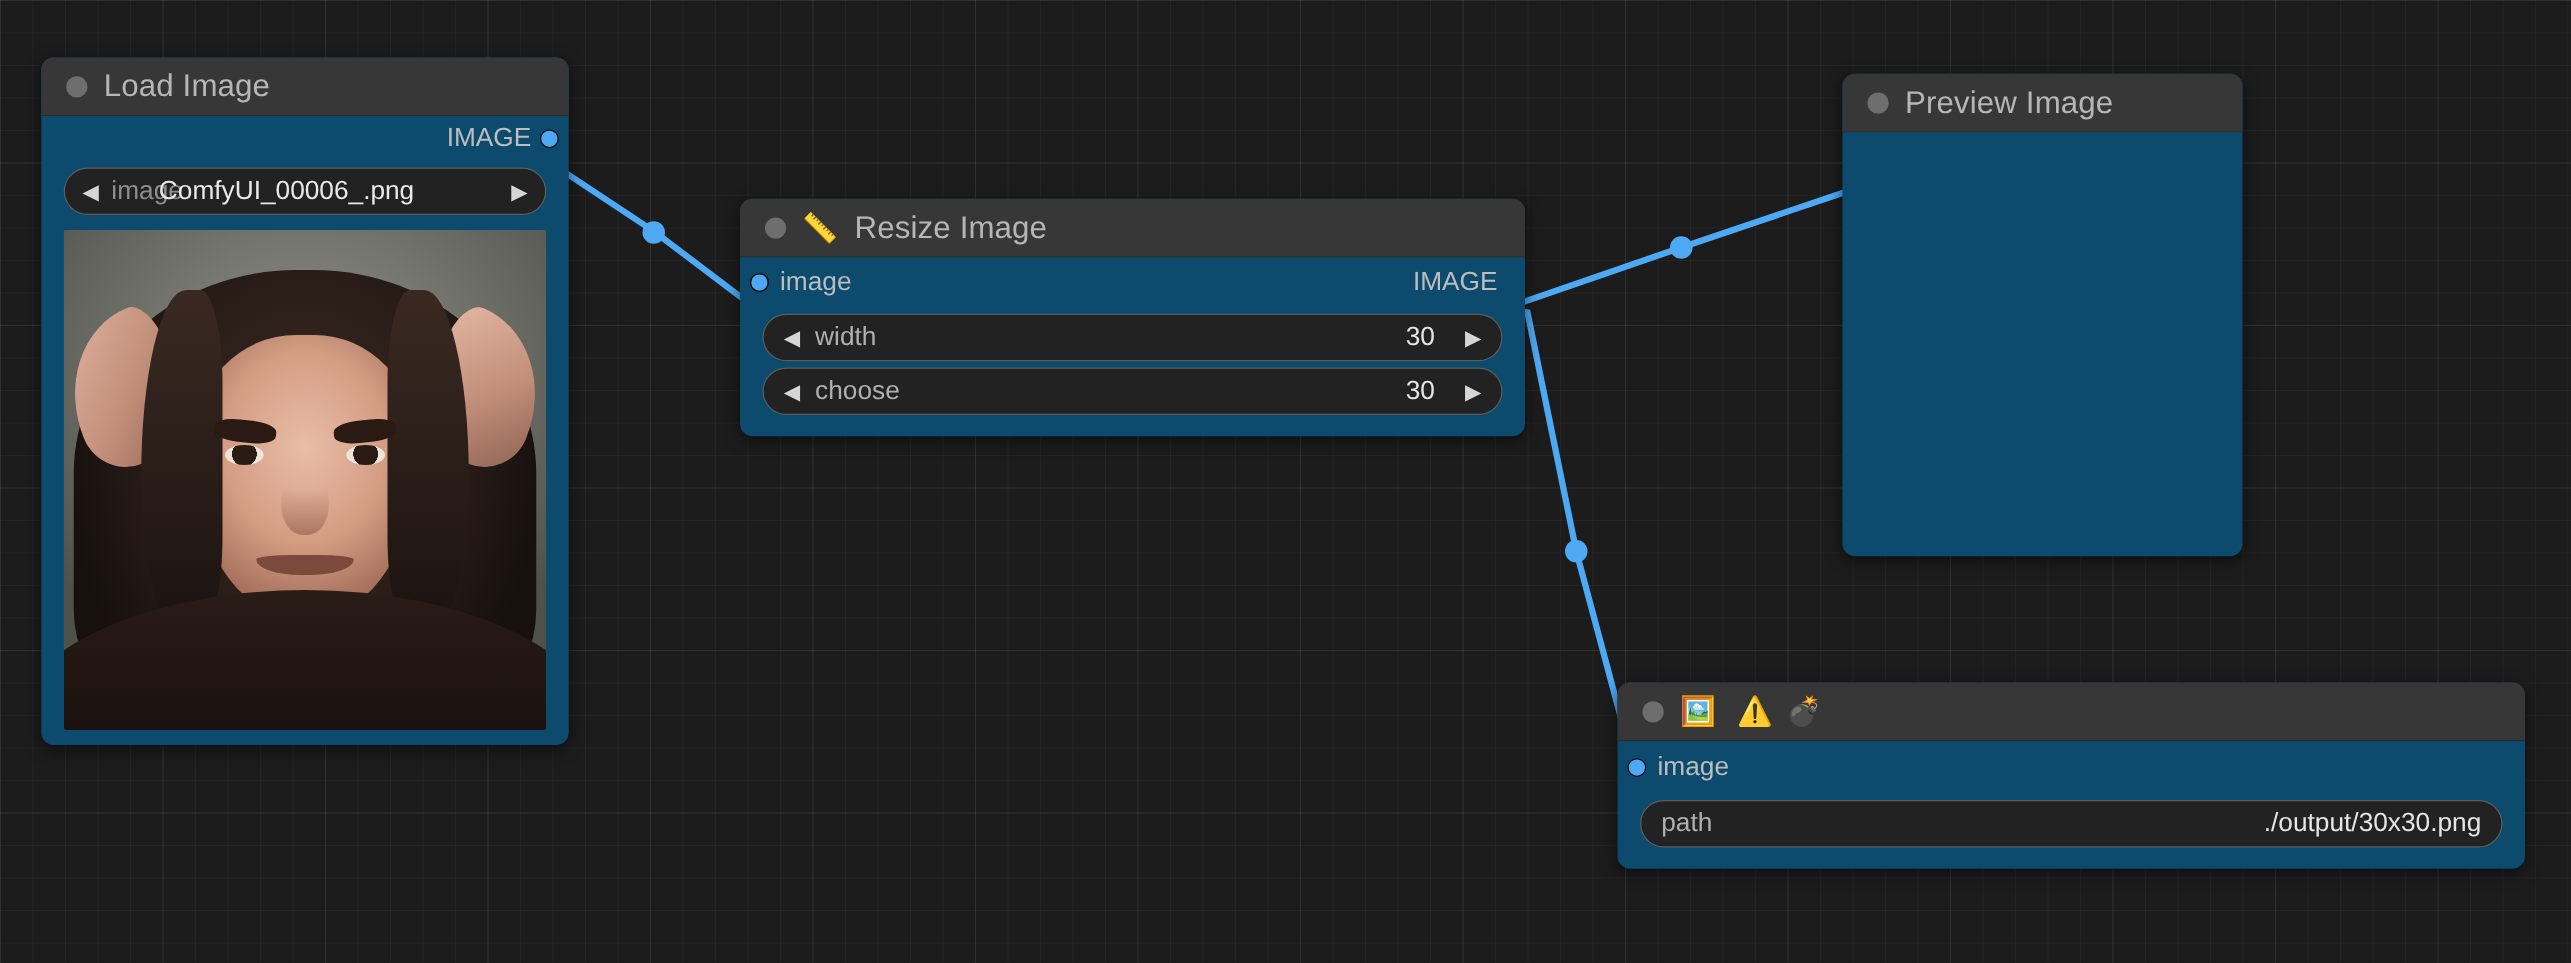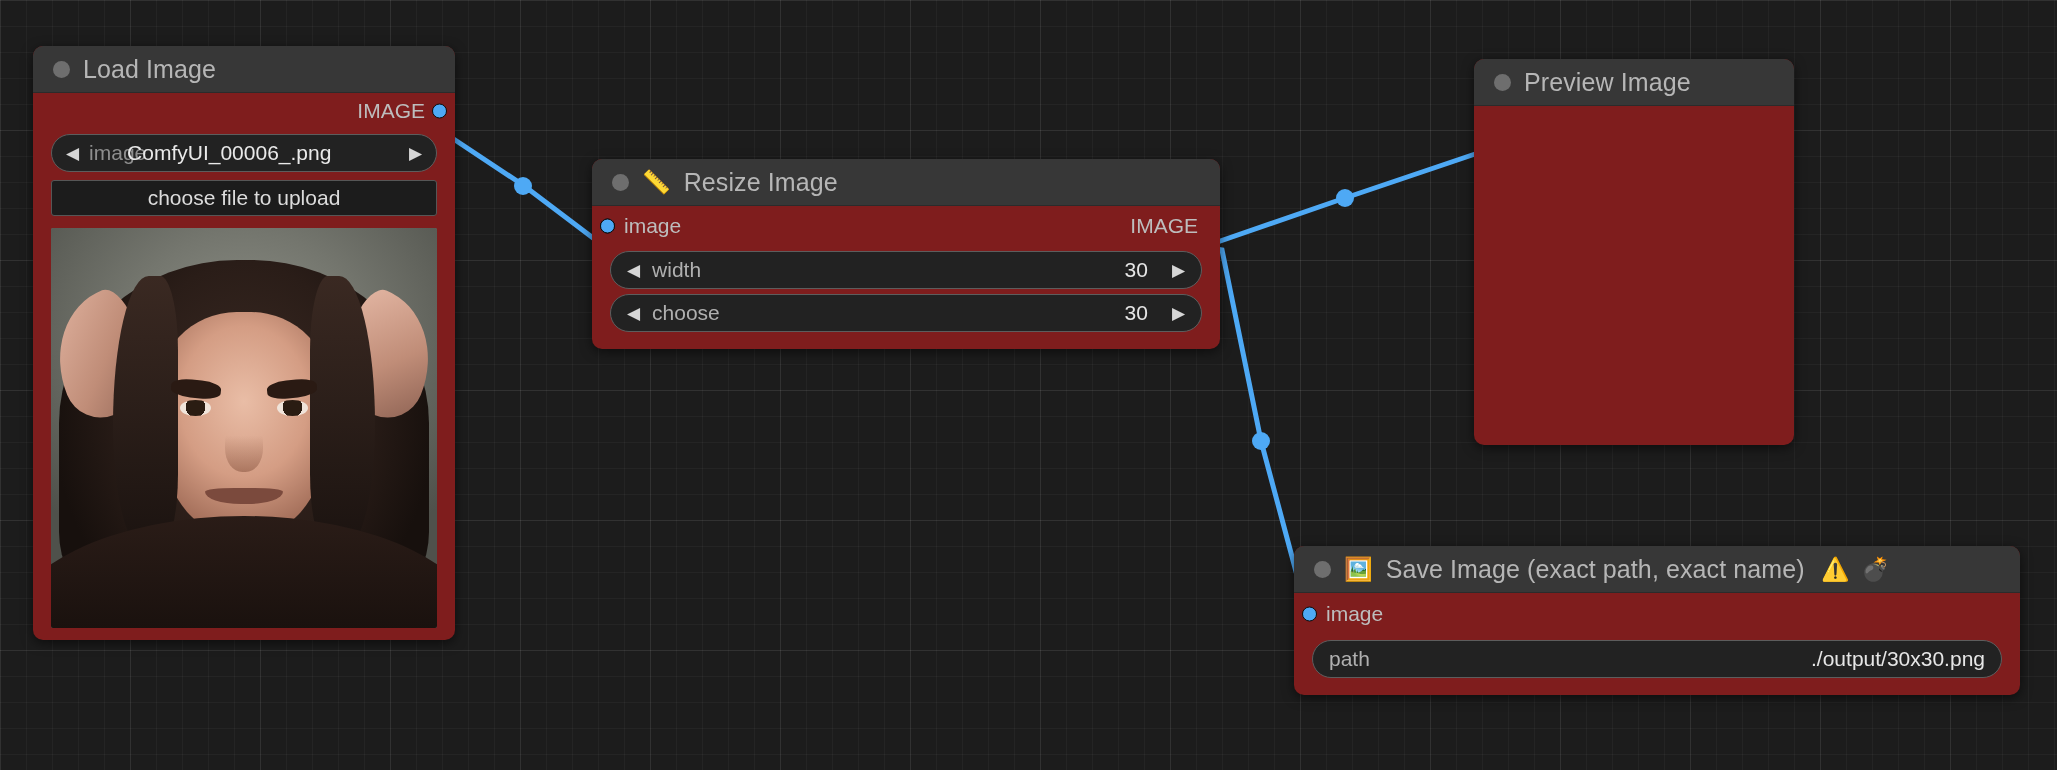--- a/index.html
+++ b/index.html
@@ -16,21 +16,21 @@
     position: relative;
   }
 
   #canvas { position: absolute; inset: 0; }
 
   svg.links { position: absolute; left: 0; top: 0; width: 2057px; height: 770px;
               pointer-events: none; z-index: 1; }
 
   .node {
     position: absolute;
-    background: #7f1d1d;
+    background: #0c4a6e;
     border-radius: 10px;
     z-index: 2;
     box-shadow: 0 3px 12px rgba(0,0,0,0.55);
     overflow: visible;
   }
   .node-title {
     height: 47px;
     display: flex;
     align-items: center;
     padding-left: 20px;
@@ -247,21 +247,20 @@
 
       <div class="widget combo">
         <span class="arrow">◀</span>
         <span class="combo-stack">
           <span class="w-name">image</span>
           <span class="w-value">ComfyUI_00006_.png</span>
         </span>
         <span class="arrow">▶</span>
       </div>
 
-      <div class="upload-btn">choose file to upload</div>
 
       <div class="img-preview" style="height:400px; margin-top:12px;">
         <div class="portrait" style="width:100%; height:100%;">
           <div class="bg"></div>
           <div class="hairmass"></div>
           <div class="ear-l"></div>
           <div class="ear-r"></div>
           <div class="face"></div>
           <div class="hairfront-l"></div>
           <div class="hairfront-r"></div>
@@ -312,21 +311,20 @@
     <div class="node-title">
       <span class="dot-collapse"></span>
       <span class="title-text">Preview Image</span>
     </div>
   </div>
 
   <div class="node" style="left:1294px; top:546px; width:726px;">
     <div class="node-title">
       <span class="dot-collapse"></span>
       <span class="title-emoji">🖼️</span>
-      <span class="title-text">Save Image (exact path, exact name)</span>
       <span class="title-emoji" style="margin-left:4px;">⚠️</span>
       <span class="title-emoji" style="margin-left:-2px;">💣</span>
     </div>
     <div class="node-body">
       <div class="slot-row in" style="height:42px;">
         <span class="slot-dot blue"></span>
         <span class="slot-label">image</span>
       </div>
       <div class="widget text-widget">
         <span class="w-name">path</span>

